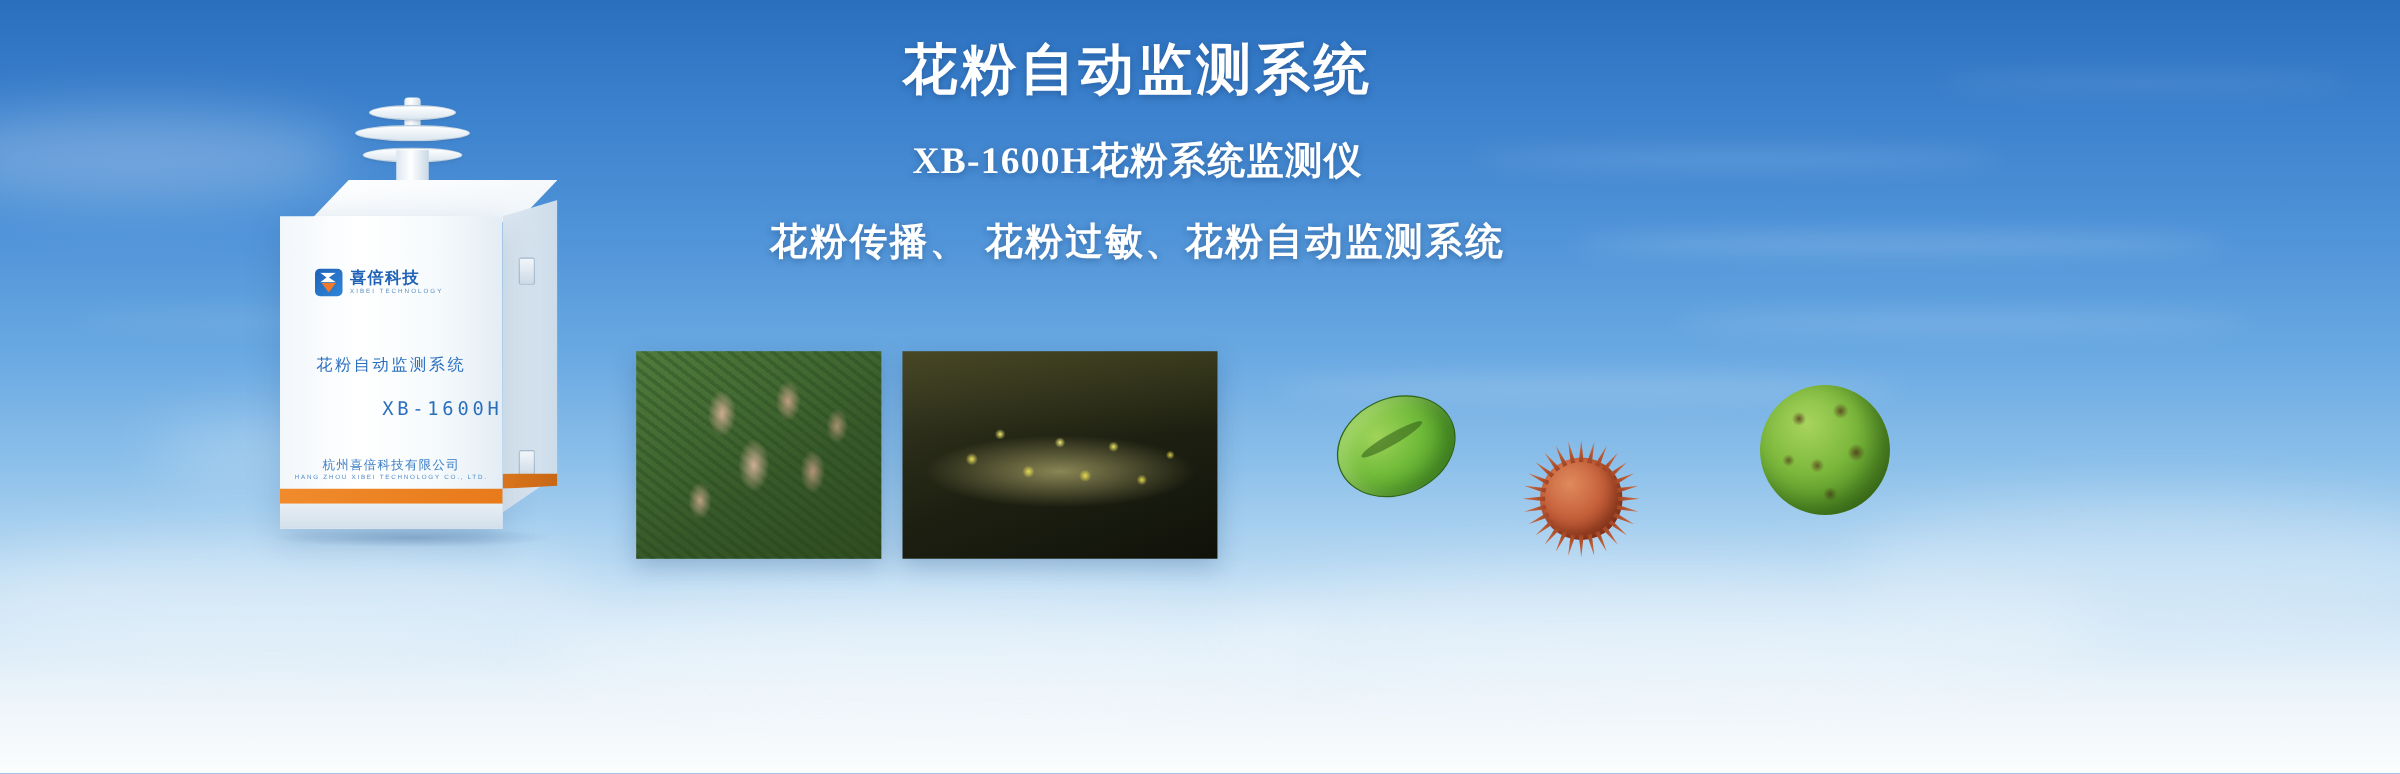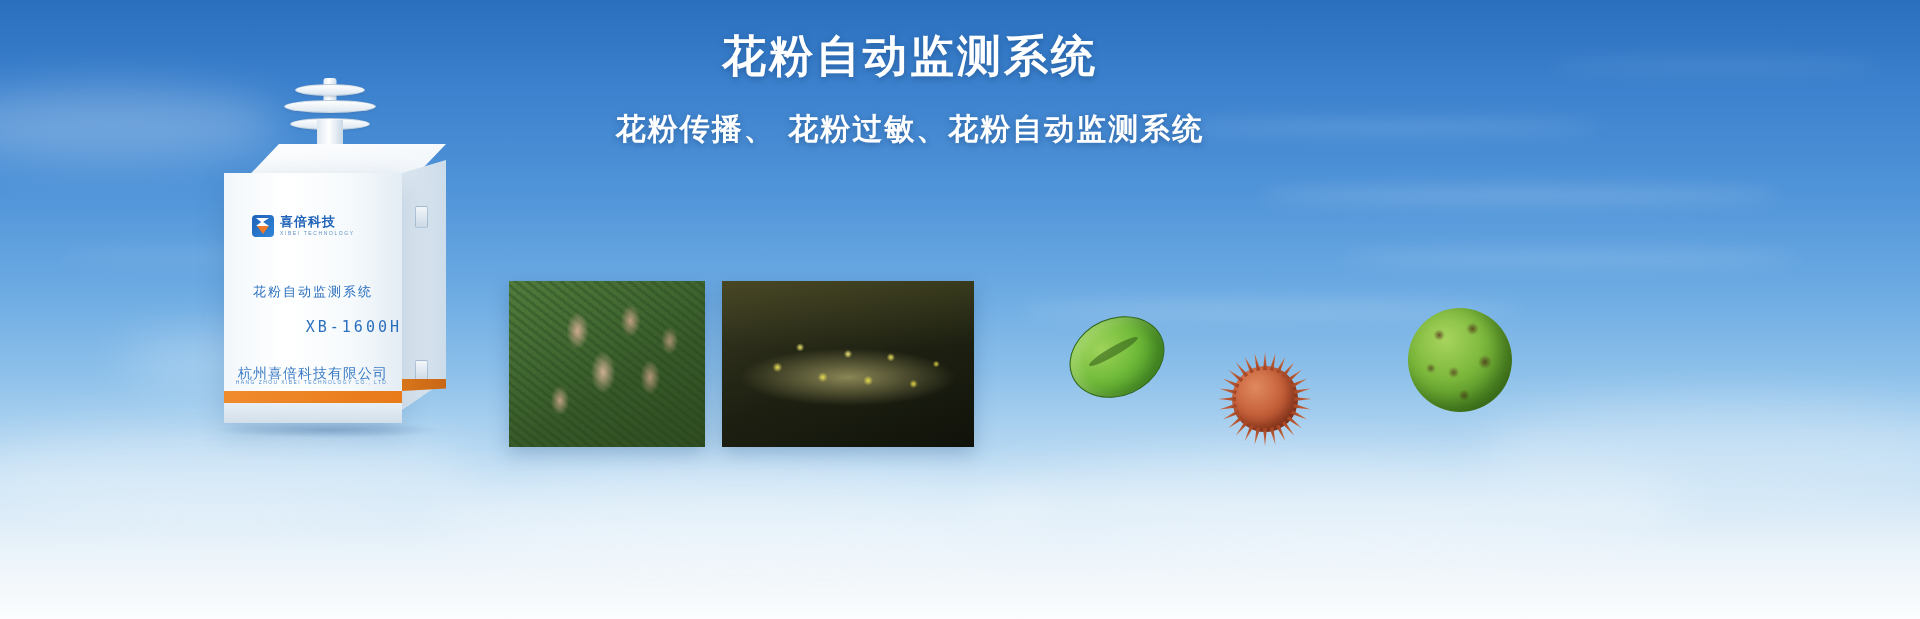--- a/index.html
+++ b/index.html
@@ -110,21 +110,21 @@
     position:absolute; left:0; top:110px; width:178px; text-align:center;
     font-size:13px; color:#2a6fbe; letter-spacing:2px;
   }
   .dev-model-id{
     position:absolute; left:0; top:145px; width:178px; text-align:right;
     font-size:15px; color:#2a6fbe; letter-spacing:3px;
     font-family:"DejaVu Sans Mono","Liberation Mono",monospace;
   }
   .dev-company{
     position:absolute; left:0; top:192px; width:178px; text-align:center;
-    font-size:14px; color:#3a7cc4; letter-spacing:1px;
+    font-size:10px; color:#3a7cc4; letter-spacing:1px;
   }
   .dev-company-en{
     position:absolute; left:0; top:206px; width:178px; text-align:center;
     font-size:5px; color:#4f8ac9; letter-spacing:1.4px;
   }
   .dev-stripe{
     position:absolute; left:24px; top:313px; width:178px; height:12px;
     background:linear-gradient(to right,#f08b2c,#e87a1a);
   }
   .dev-stripe2{
@@ -266,20 +266,21 @@
     <div class="latch latch-a"></div>
     <div class="latch latch-b"></div>
     <div class="dev-stripe2"></div>
     <div class="dev-stripe"></div>
     <div class="dev-base"></div>
     <div class="dev-shadow"></div>
   </div>
 
   <div class="textblock">
     <div class="t-title">花粉自动监测系统</div>
+    <div class="t-sub">XB-1600H花粉系统监测仪</div>
     <div class="t-sub2">花粉传播、 花粉过敏、花粉自动监测系统</div>
   </div>
 
   <div class="photo photo-cypress"></div>
   <div class="photo photo-catkin"></div>
 
   <div class="grain grain-green"></div>
   <div class="grain grain-spiky">
     <div class="spiky-core"></div>
   <div class="spike" style="transform: rotate(0deg);"></div>

